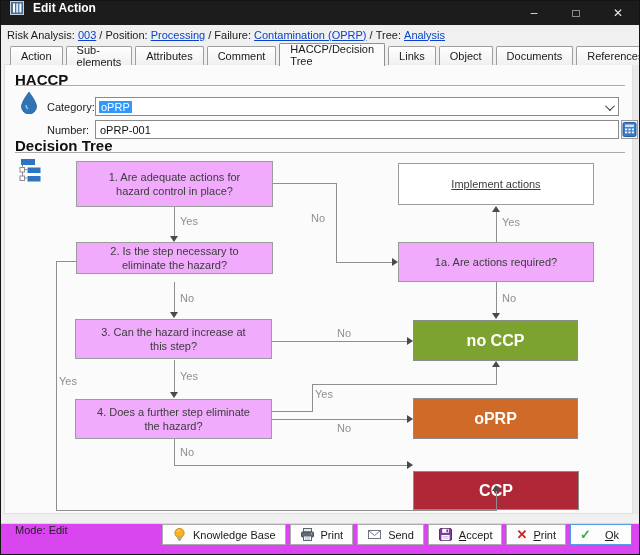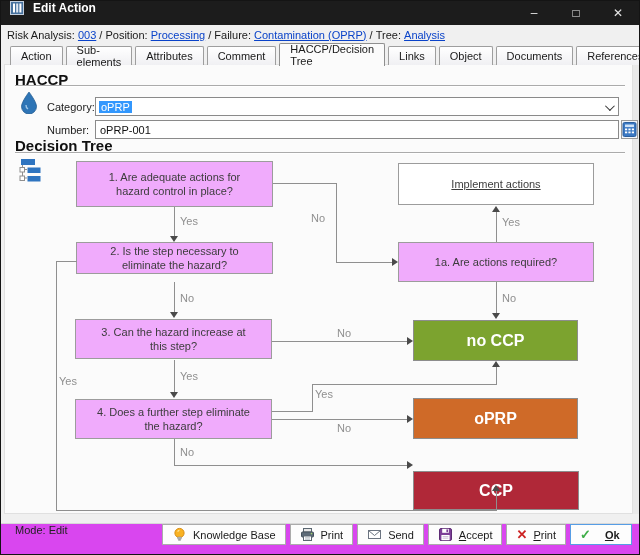--- a/index.html
+++ b/index.html
@@ -263,18 +263,18 @@
           <path d="M4.6 9.6 H10.4 M4.6 11.2 H10.4" stroke="#b9a3c6" stroke-width="0.7"></path>
         </svg>
         <span class="fbtn-label accel">Accept</span>
       </button>
       <button class="fbtn">
         <span class="glyph-x">✕</span>
         <span class="fbtn-label accel">Print</span>
       </button>
       <button class="fbtn default" style="width:62px; justify-content:flex-start;">
         <span class="glyph-check">✓</span>
-        <span class="fbtn-label accel" style="margin-left:8px;font-weight:bold;">Ok</span>
+        <span class="fbtn-label accel" style="margin-left:8px;">Ok</span>
       </button>
     </div>
   </div>
 
 </div>
 
 </body></html>

